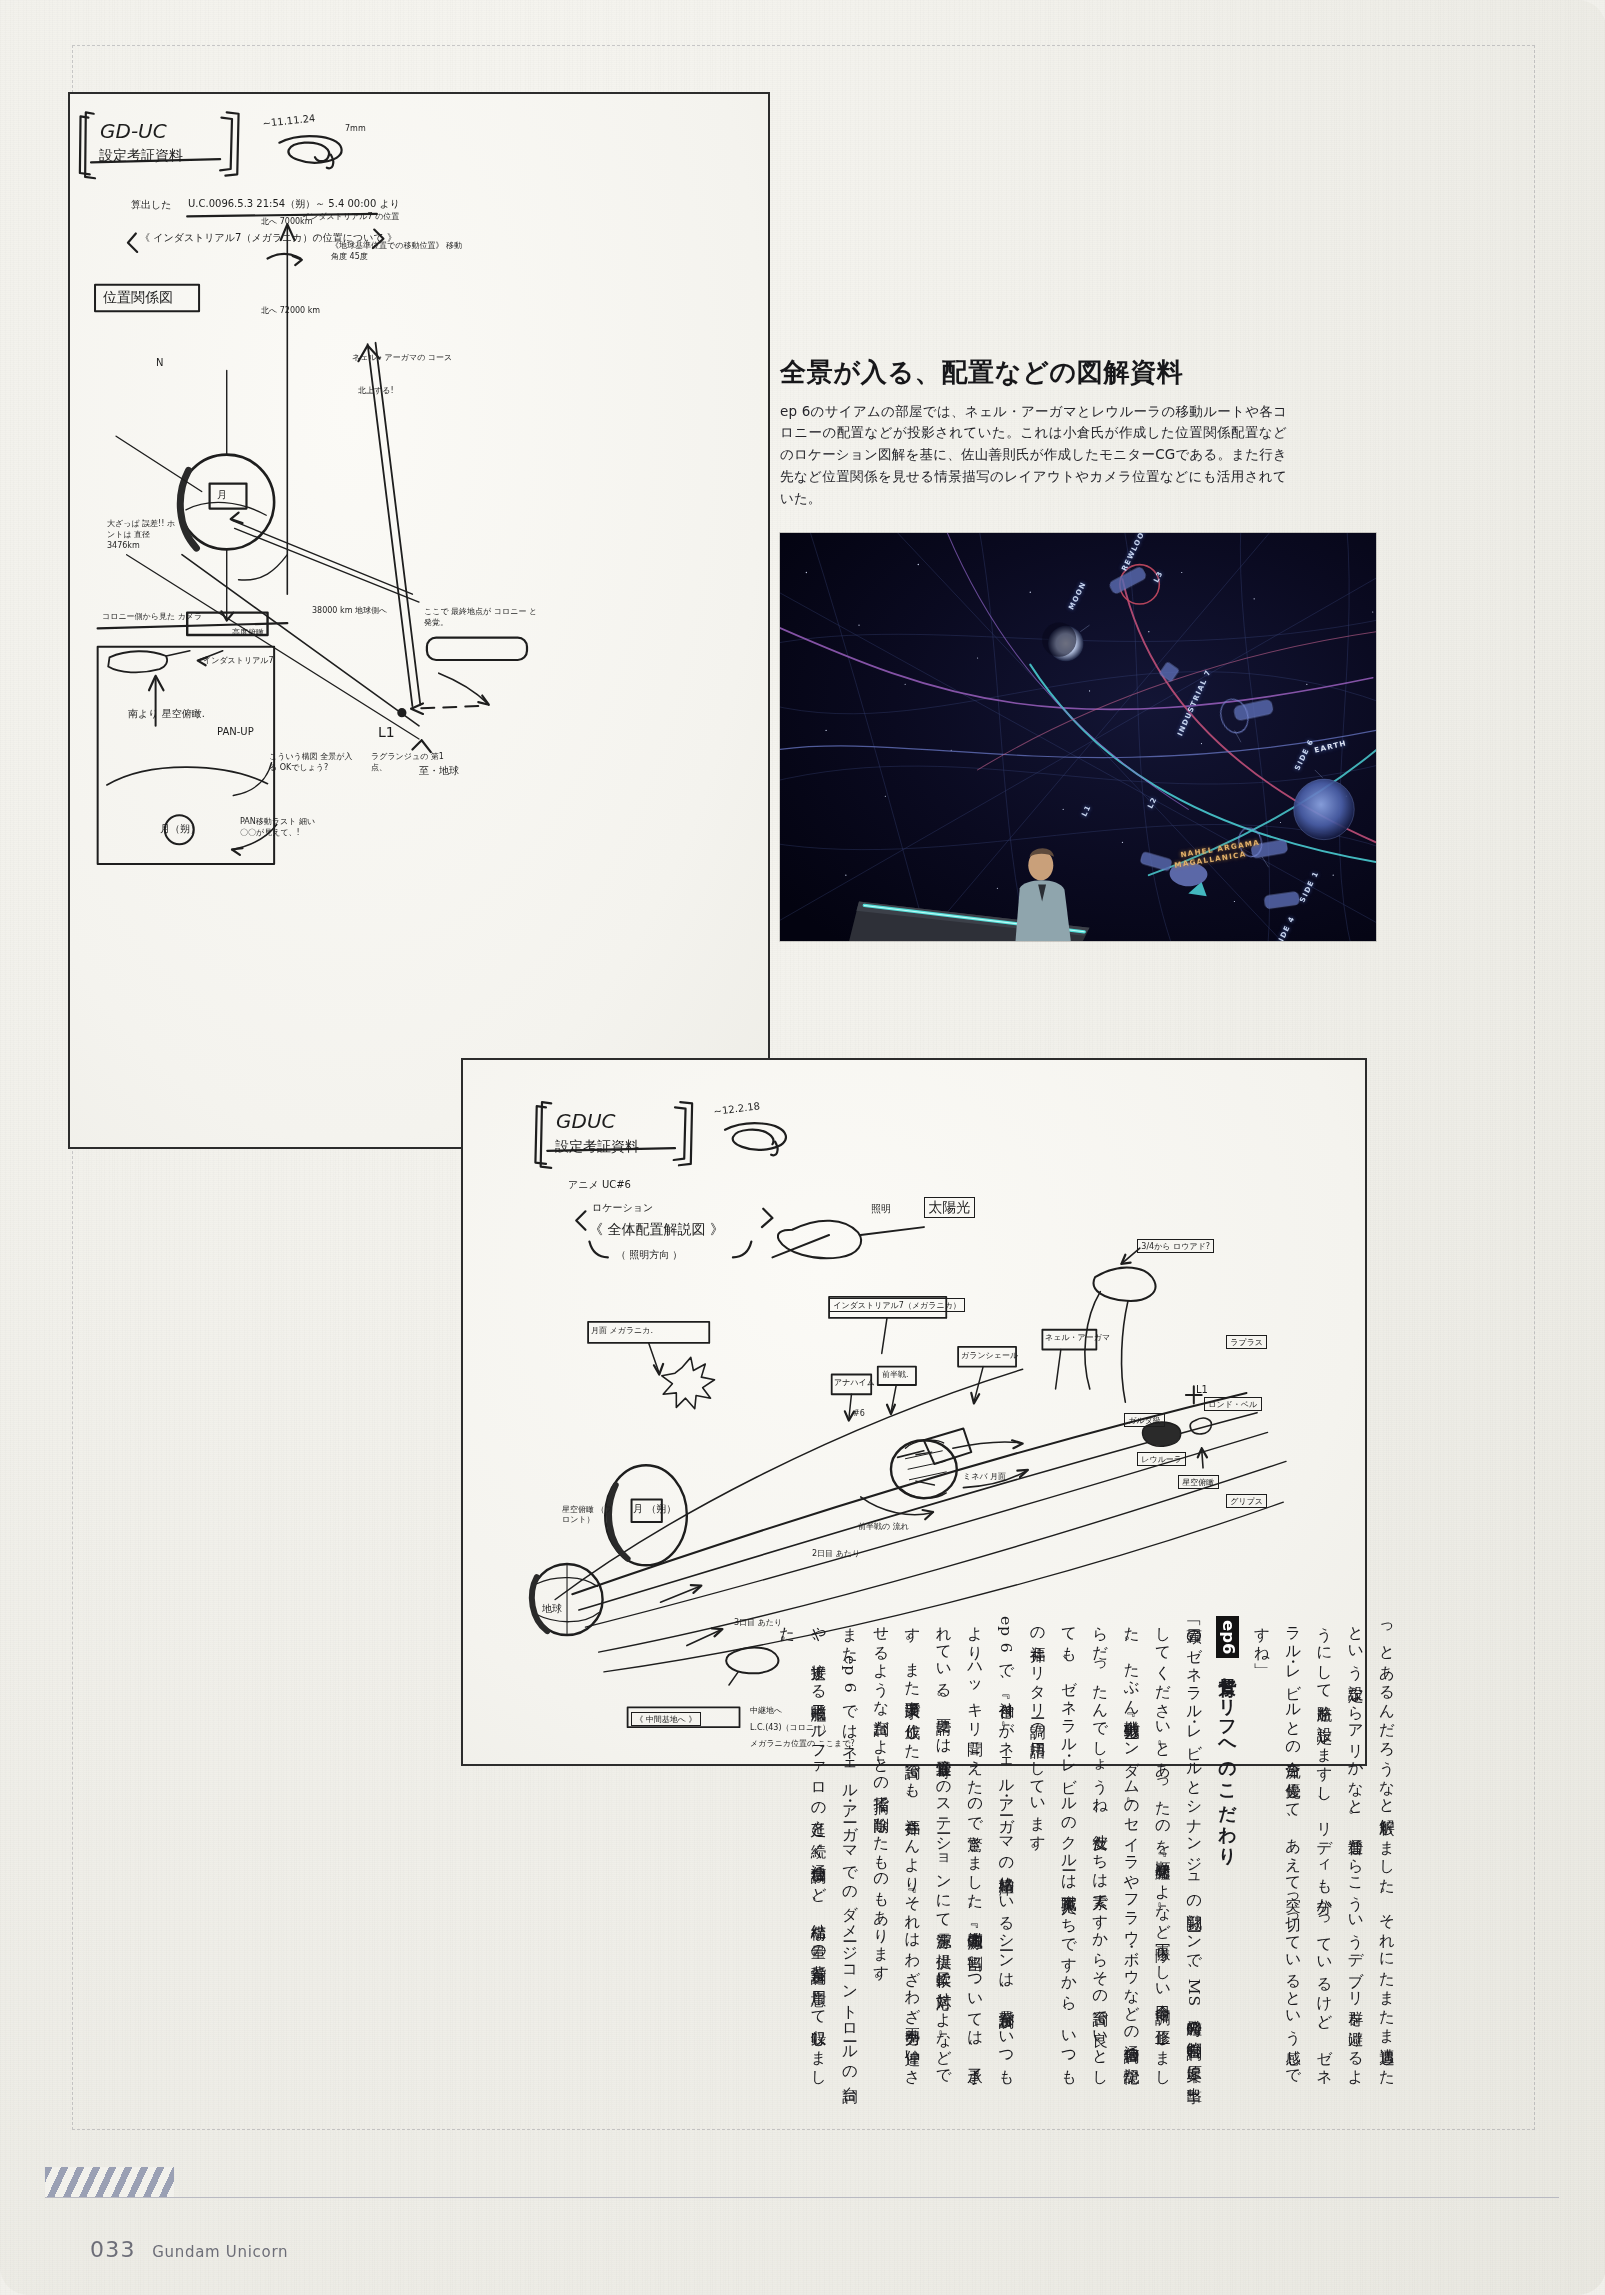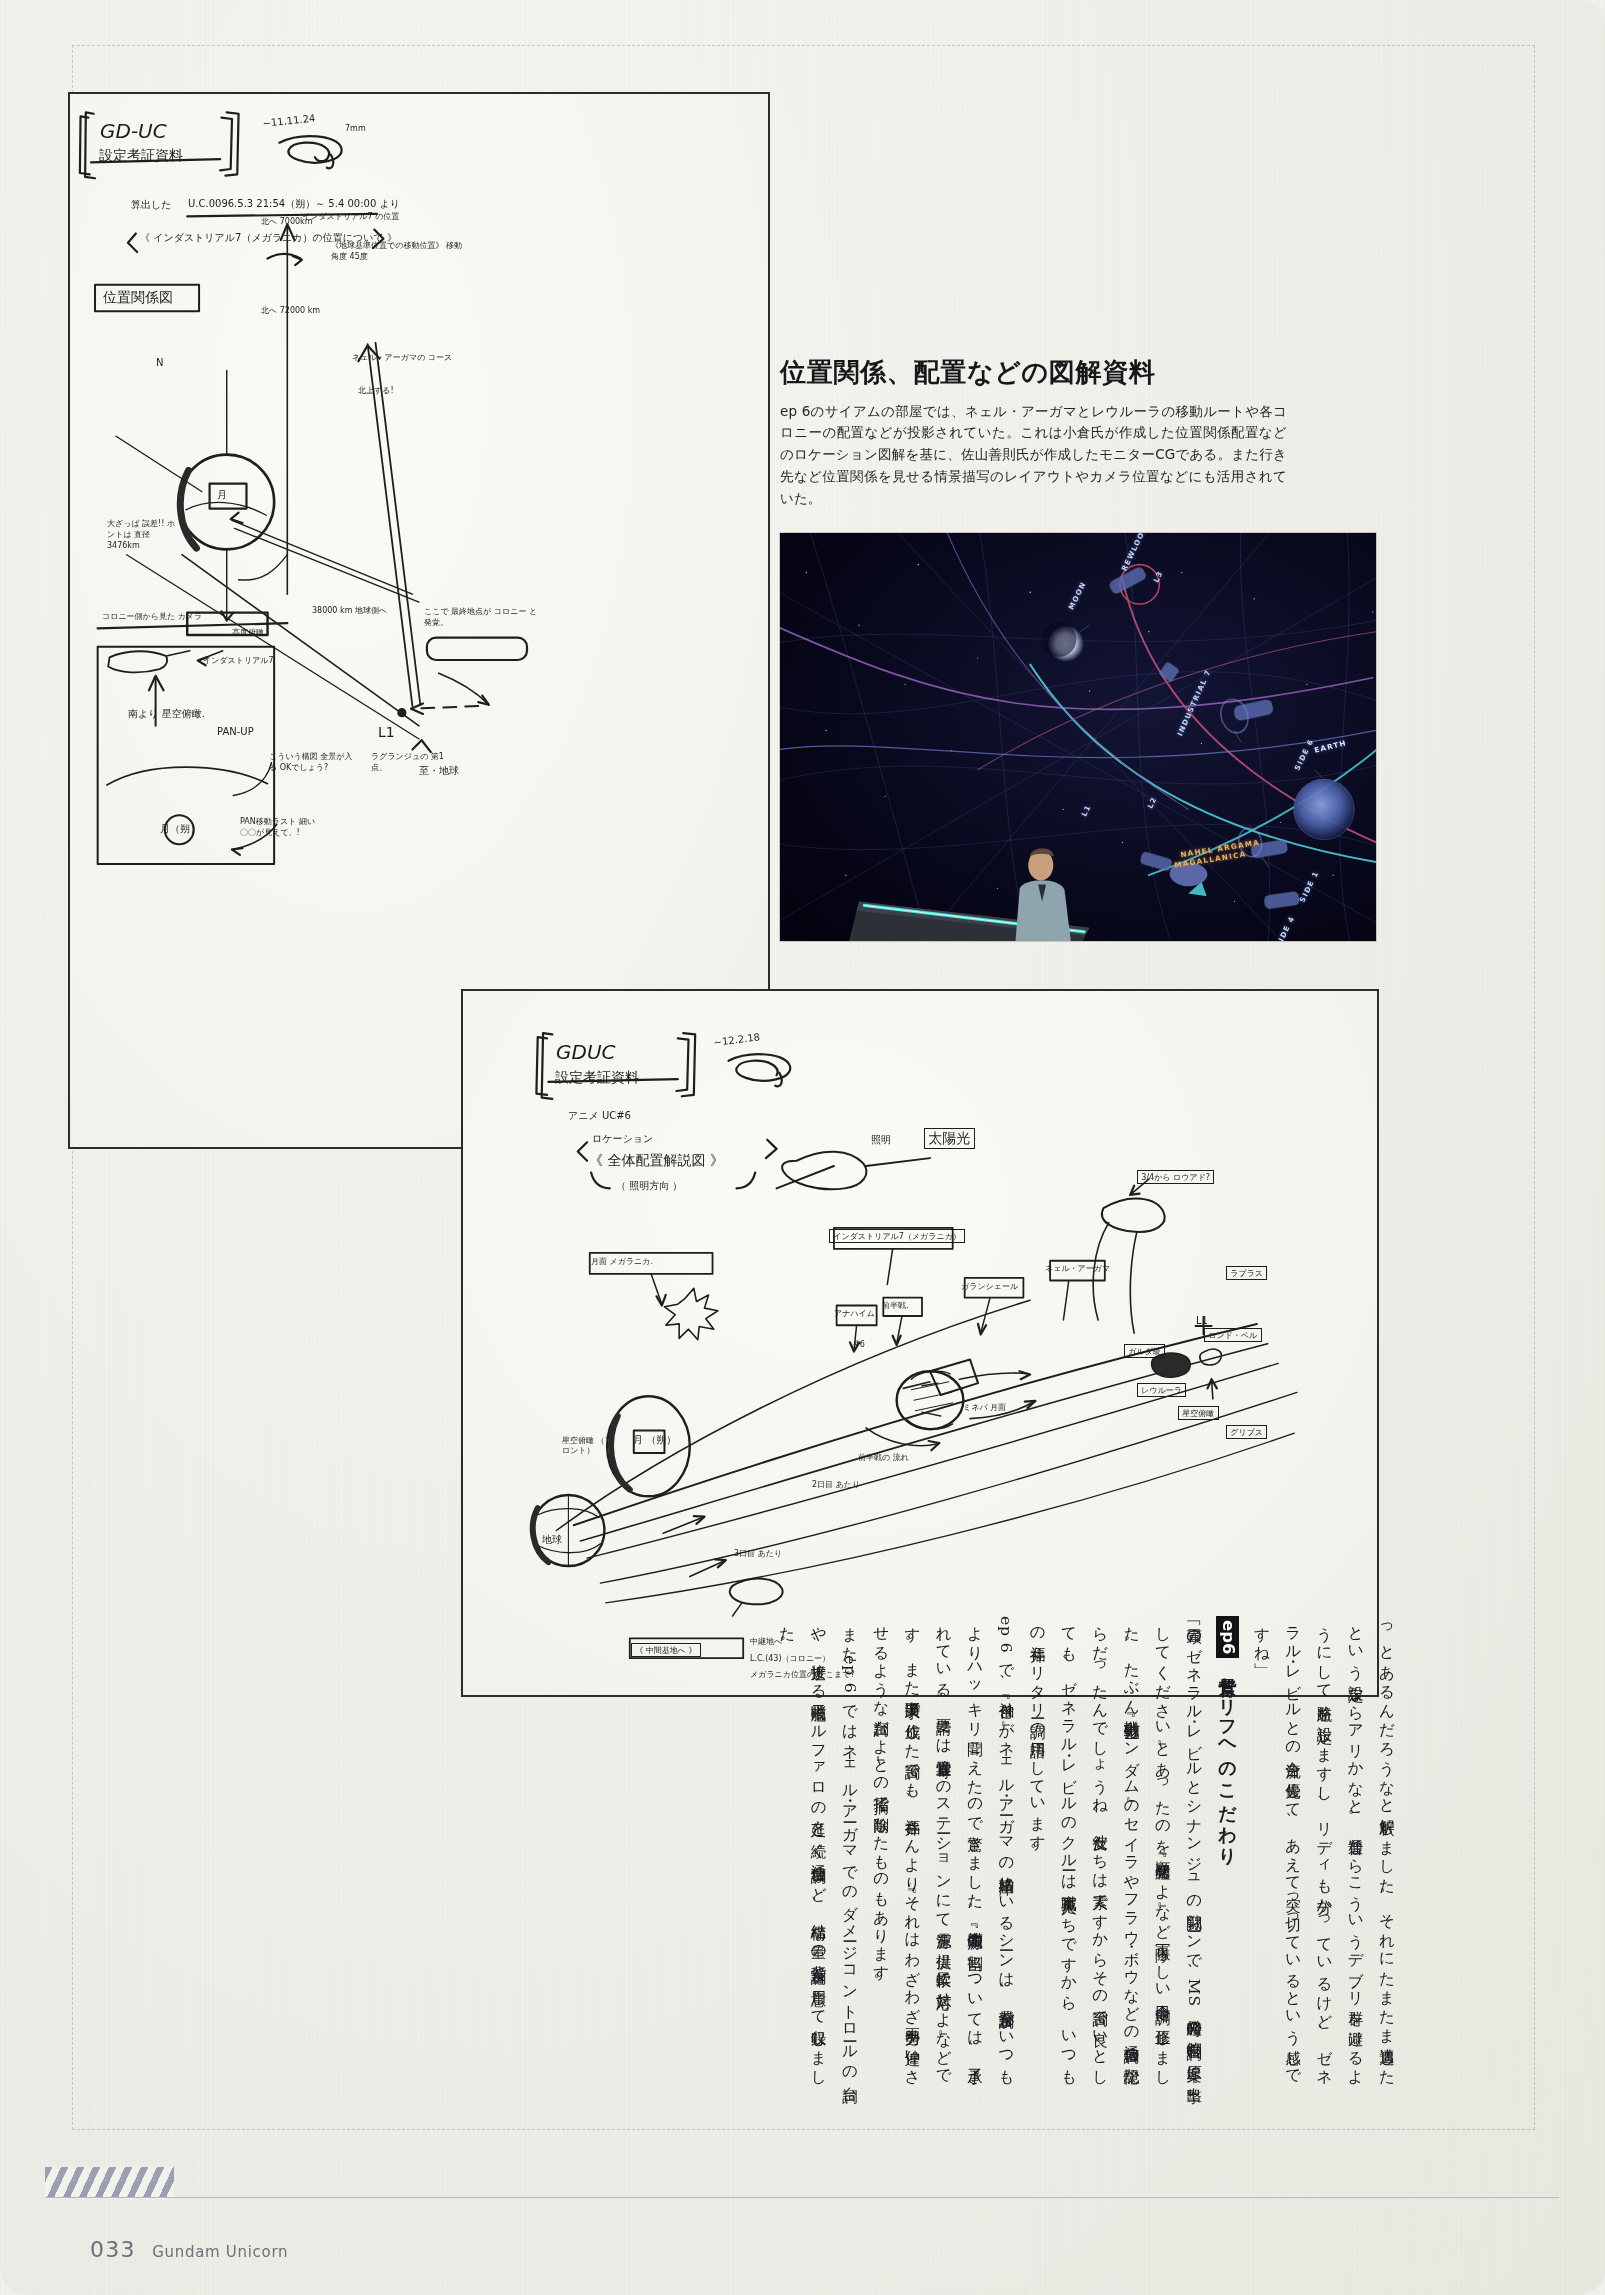--- a/index.html
+++ b/index.html
@@ -35,21 +35,21 @@
     background:#f6f5f0;
     border:2px solid #2c2c2c;
     overflow:hidden;
   }
   .sketch .sheet{
     position:absolute;inset:0;
     background:
       radial-gradient(ellipse at 40% 30%, #fbfaf6 0%, #f4f3ee 70%, #eeede7 100%);
   }
   #sketch-top{left:68px;top:92px;width:698px;height:1053px;}
-  #sketch-bottom{left:461px;top:989px;width:902px;height:704px;padding-left:12px;}
+  #sketch-bottom{left:461px;top:1058px;width:902px;height:704px;}
 
   .hw{
     position:absolute;
     font-family:"DejaVu Sans",sans-serif;
     color:#1d1d1d;
     white-space:pre;
     transform-origin:left top;
   }
   .hw.sm{font-size:10px;}
   .hw.xs{font-size:8px;}
@@ -417,21 +417,21 @@
     <div class="hw xs" style="left:99px;top:445px;width:53px;white-space:normal;line-height:1.3;">星空俯瞰 （フロント）</div>
     <div class="hw xs" style="left:390px;top:349px;">#6</div>
     <div class="hw xs" style="left:500px;top:412px;width:92px;white-space:normal;line-height:1.3;">ミネバ 月面</div>
     <div class="hw xs" style="left:287px;top:645px;">中継地へ</div>
     <div class="hw xs" style="left:287px;top:662px;">L.C.(43)（コロニー）</div>
     <div class="hw xs" style="left:287px;top:678px;">メガラニカ位置の ここまで?</div>
     <div class="hw xs boxed" style="left:168px;top:652px;">《 中間基地へ 》</div>
   </div>
 
   <div id="article">
-    <h2>位置関係、配置などの図解資料</h2>
+    <h2>全景が入る、配置などの図解資料</h2>
     <p>ep 6のサイアムの部屋では、ネェル・アーガマとレウルーラの移動ルートや各コロニーの配置などが投影されていた。これは小倉氏が作成した位置関係配置などのロケーション図解を基に、佐山善則氏が作成したモニターCGである。また行き先など位置関係を見せる情景描写のレイアウトやカメラ位置などにも活用されていた。</p>
   </div>
 
   <div id="cg-shot">
     <svg viewBox="0 0 905 620" preserveAspectRatio="none" style="position:absolute;left:0;top:0;width:100%;height:100%;">
       <defs>
         <radialGradient id="bgsky" cx="62%" cy="42%" r="78%">
           <stop offset="0%" stop-color="#131535"></stop>
           <stop offset="55%" stop-color="#0a0a20"></stop>
           <stop offset="100%" stop-color="#030310"></stop>

